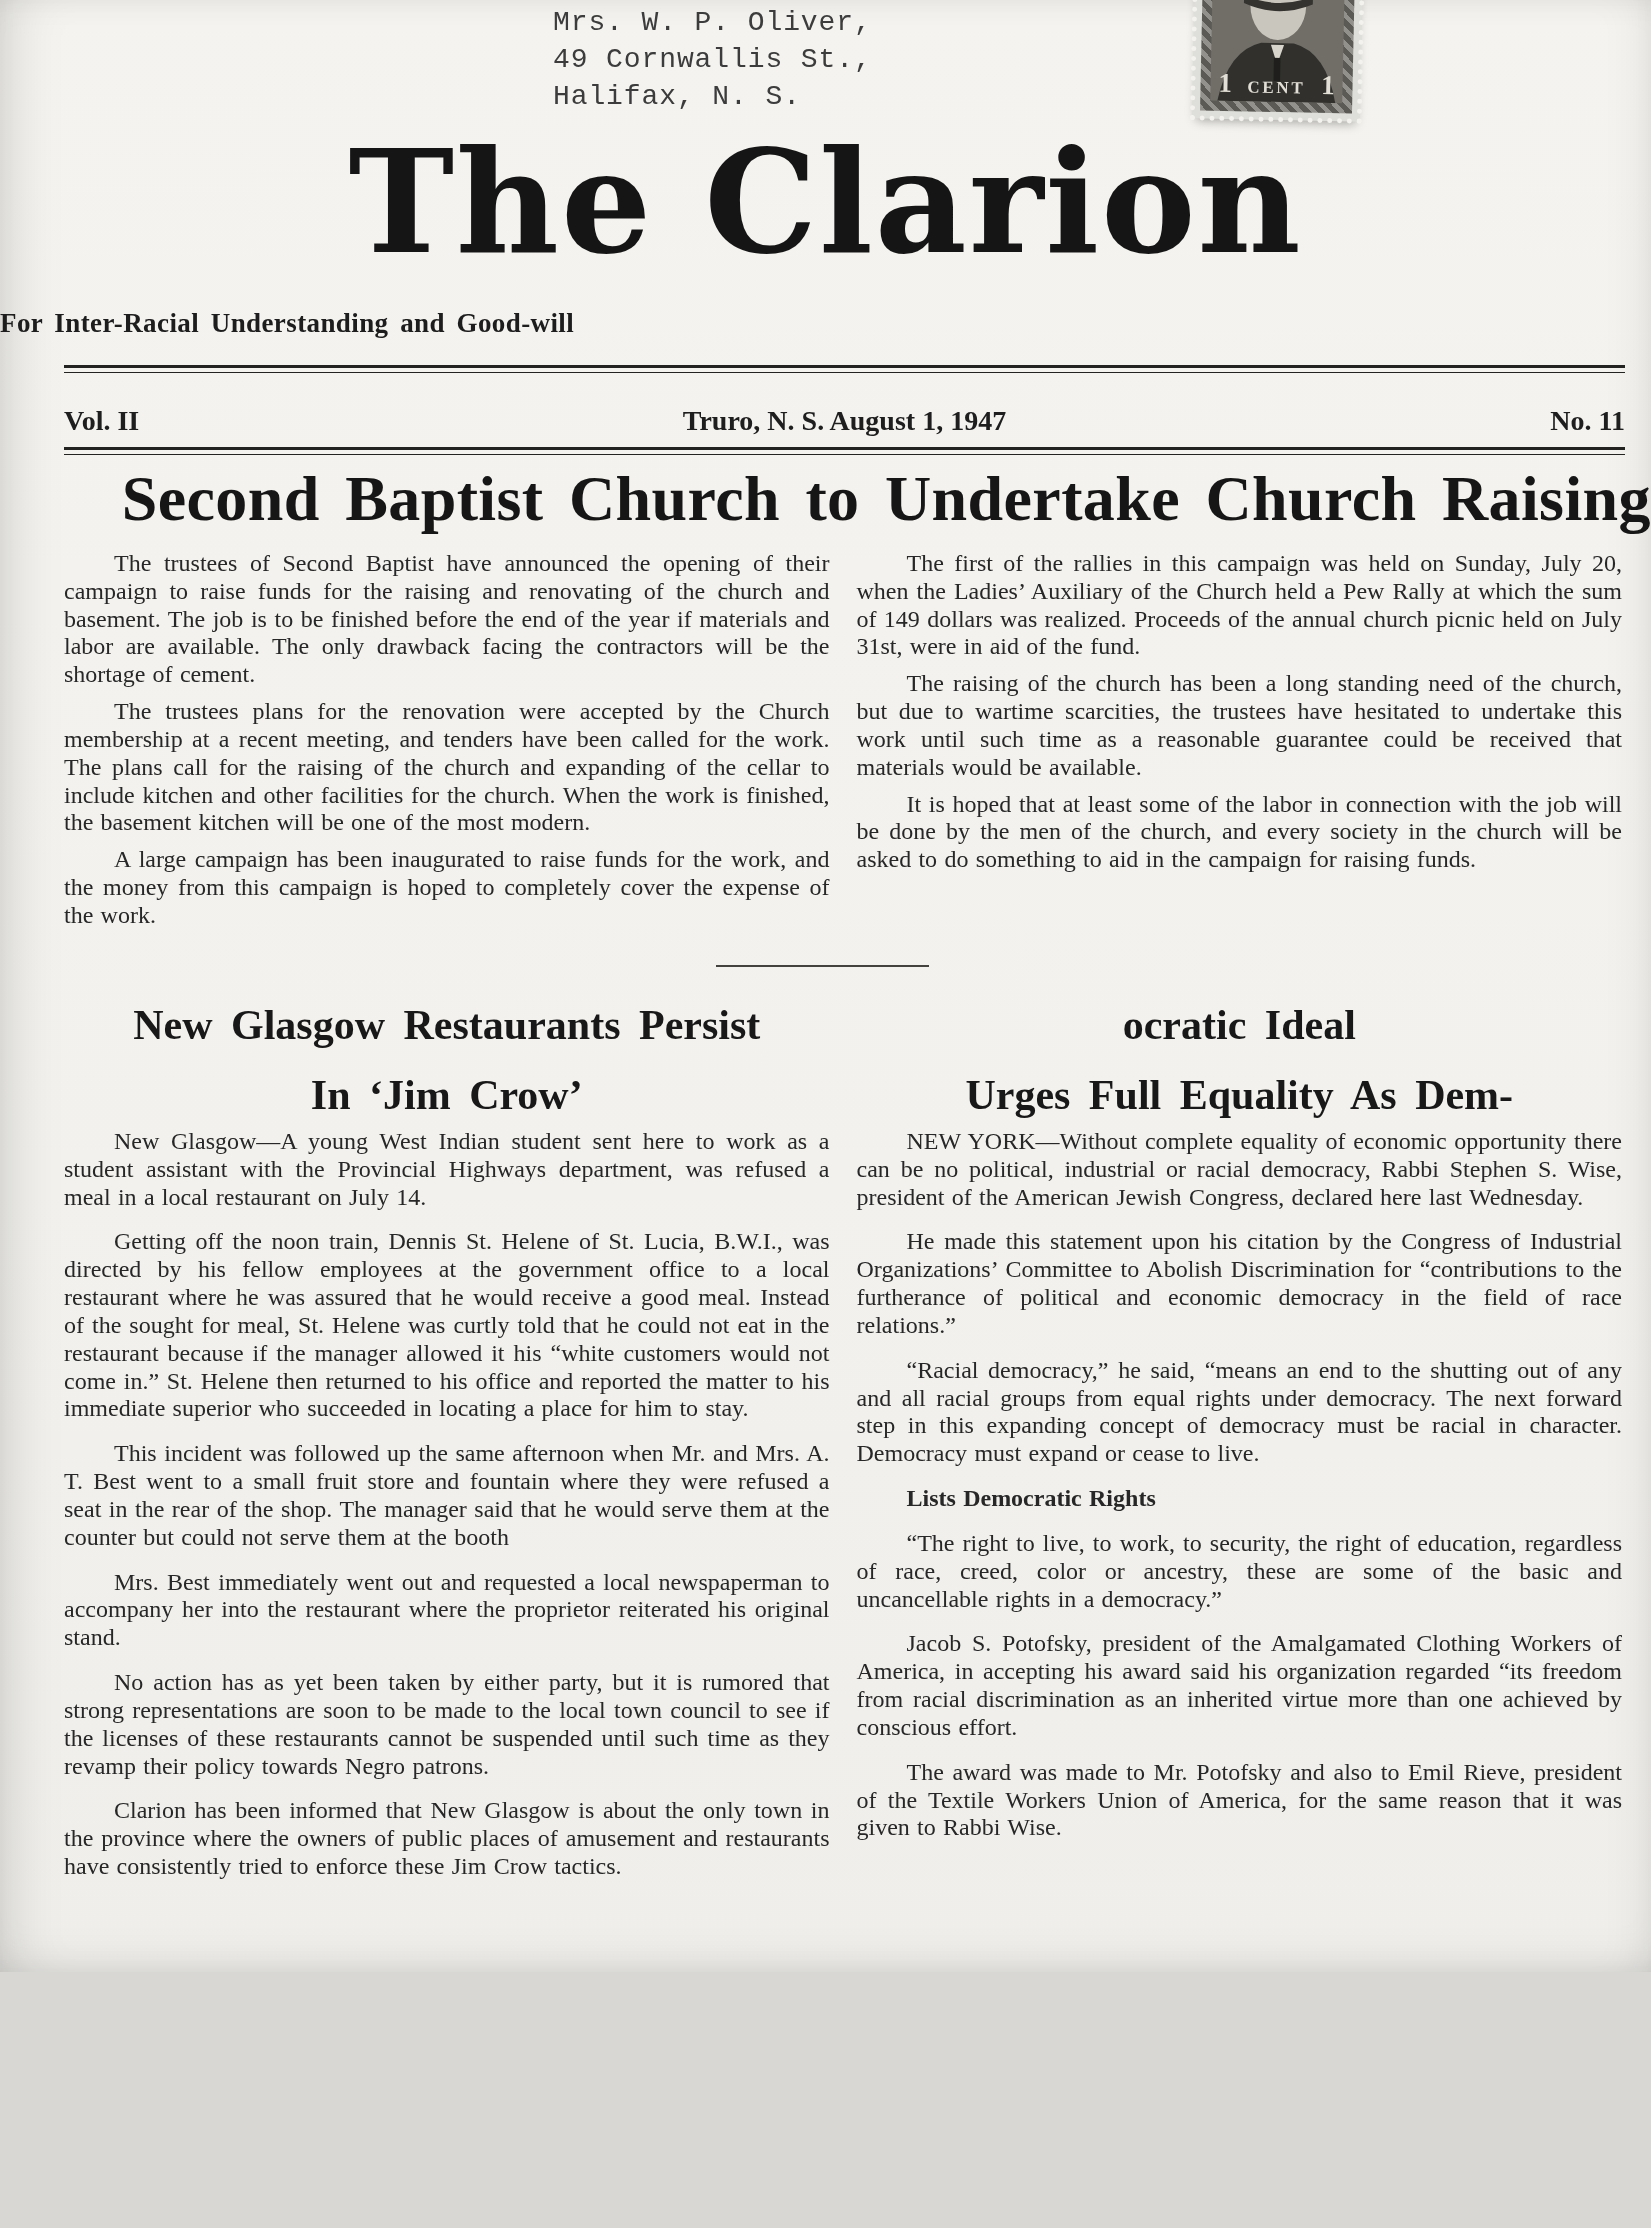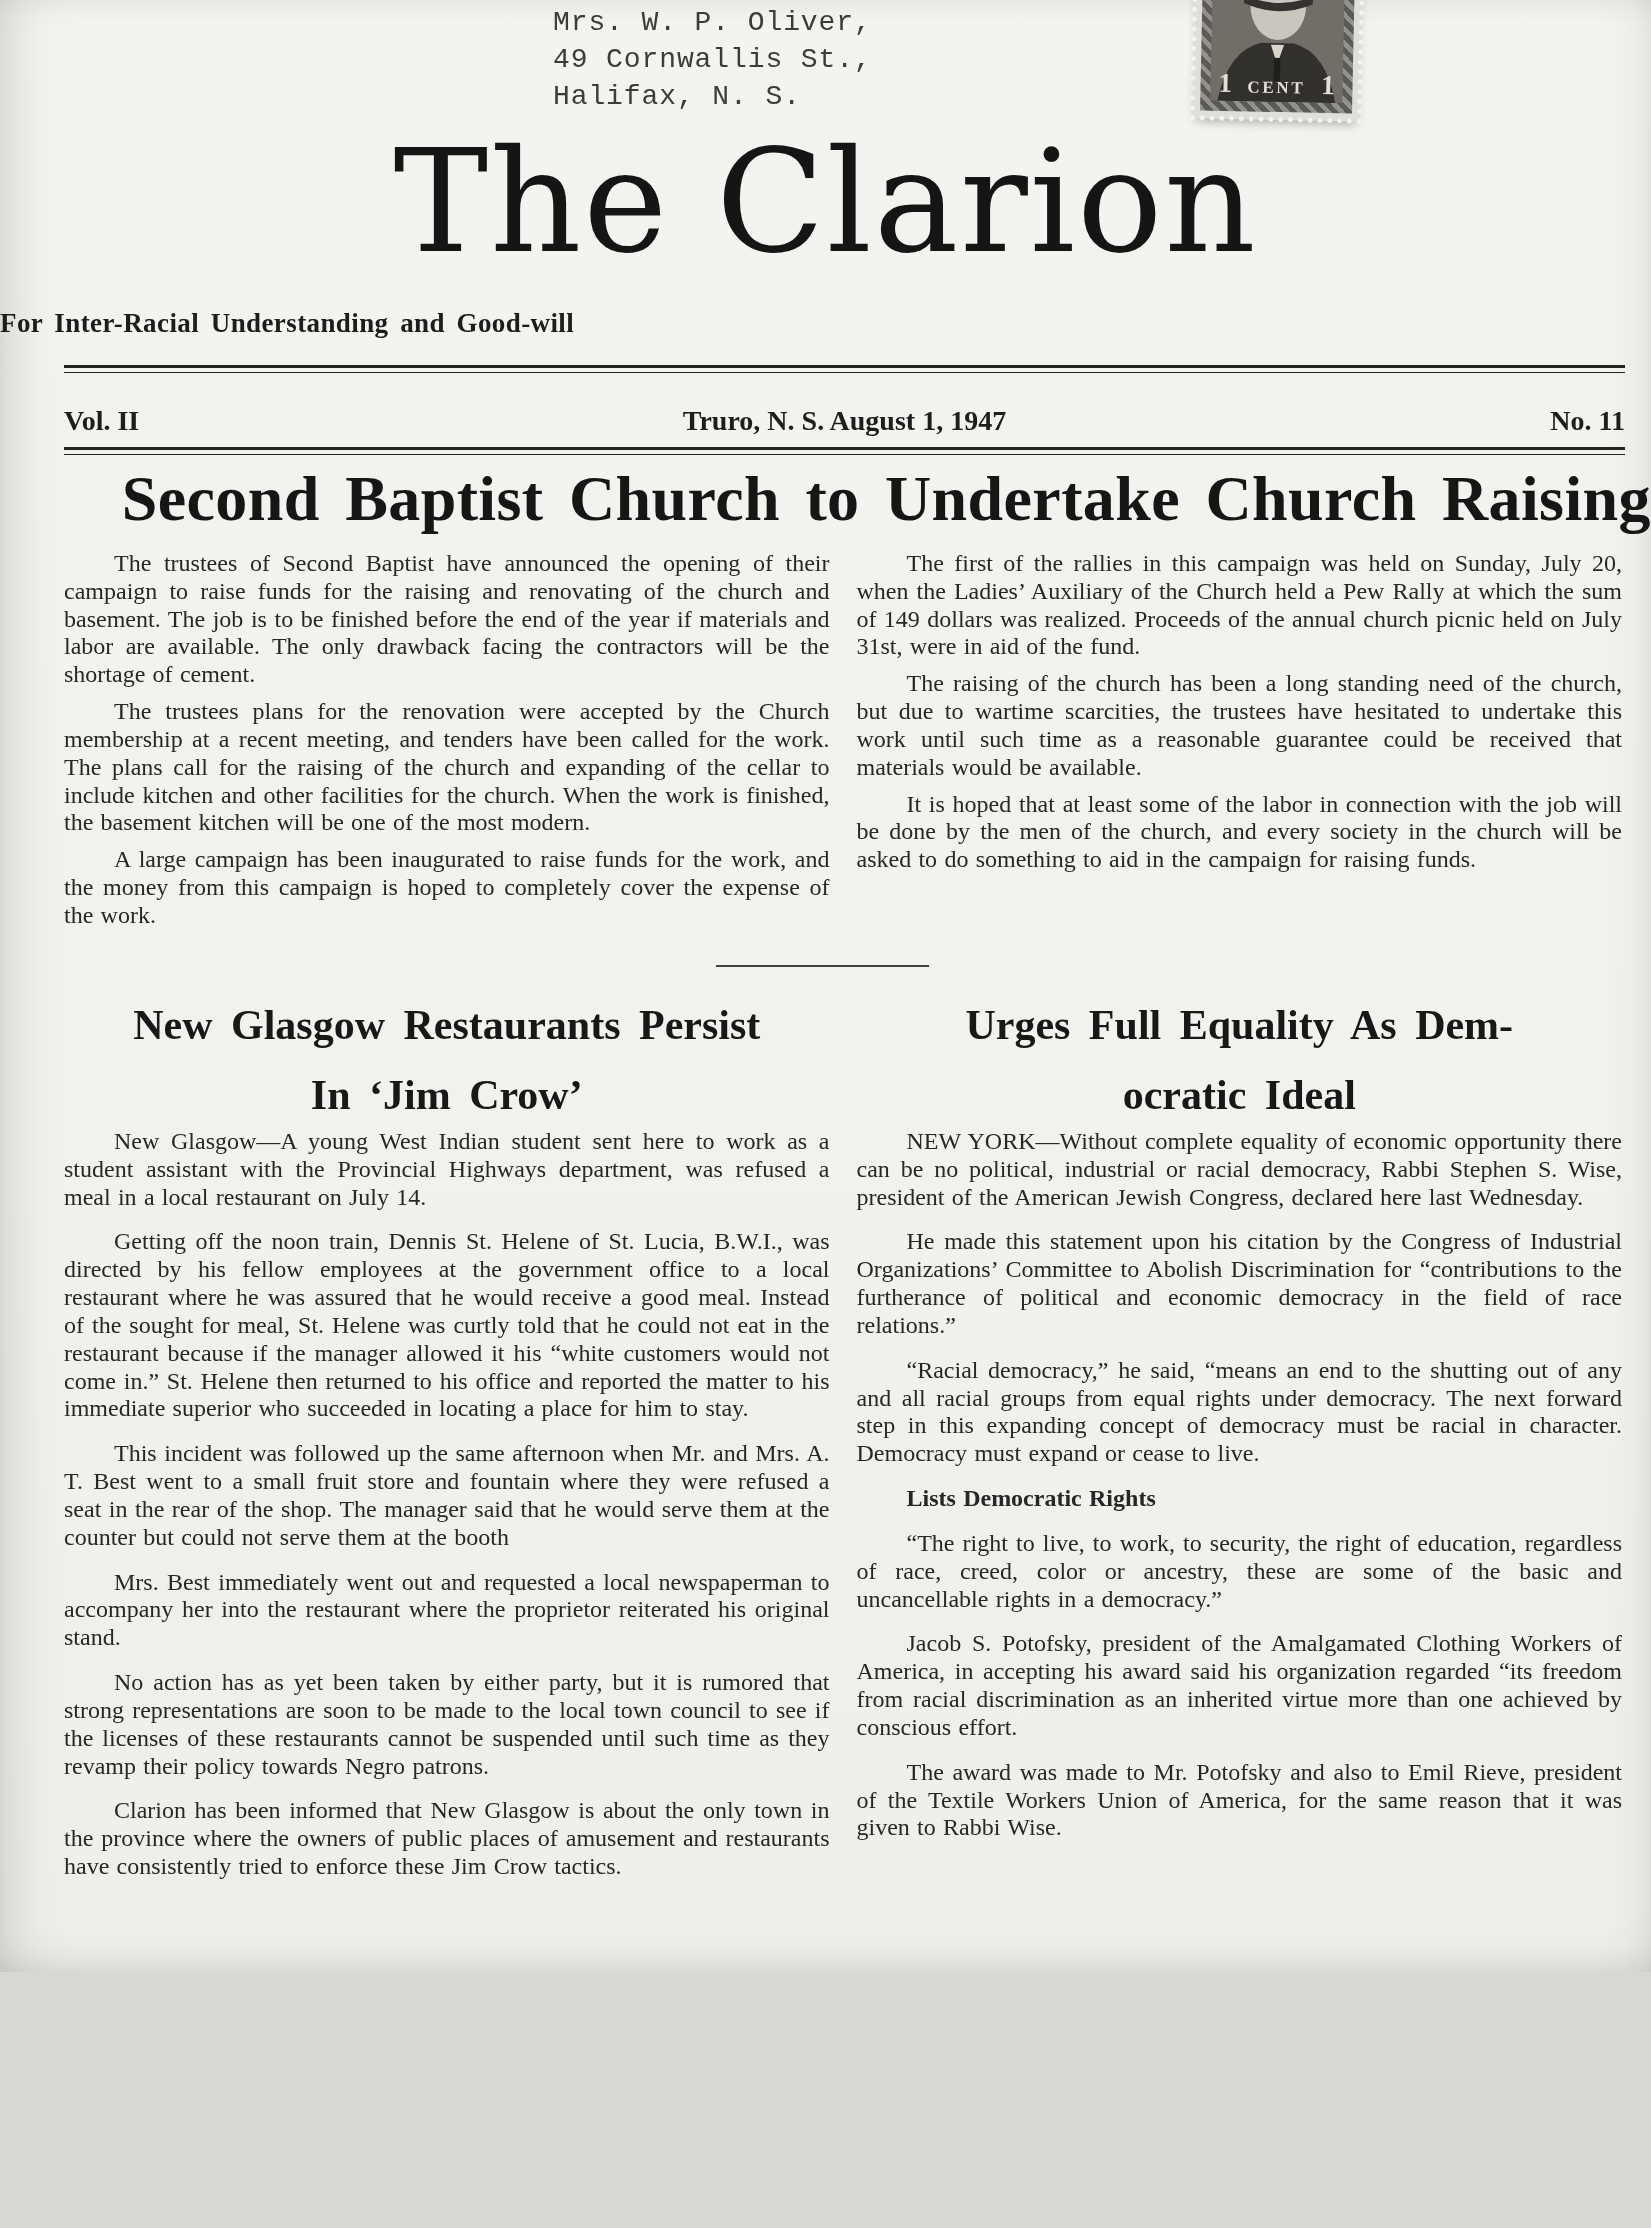--- a/index.html
+++ b/index.html
@@ -53,21 +53,21 @@
     color:#e2dfd6; font-weight:bold;
   }
   .stamp-value .num { font-size:27px; }
   .stamp-value .cent { font-size:17px; letter-spacing:2.7px; }
 
   
   .masthead {
     position:absolute; left:0; top:124px; width:100%;
     text-align:center;
     font-family:"DejaVu Serif", serif;
-    font-weight:normal;
+    font-weight:bold;
     font-size:142px; line-height:1.1;
     letter-spacing:1.8px;
     color:#151515;
   }
   .tagline {
     position:absolute; left:0; top:308px; width:100%;
     text-align:left;
     font-size:27px; font-weight:bold; letter-spacing:0.4px; word-spacing:4.5px;
     color:#1d1d1d;
   }
@@ -200,22 +200,22 @@
 
   <div class="row row-heads">
     <div class="col">
       <div class="headline2">
         <div>New Glasgow Restaurants Persist</div>
         <div>In ‘Jim Crow’</div>
       </div>
     </div>
     <div class="col">
       <div class="headline2">
+        <div>ocratic Ideal</div>
         <div>Urges Full Equality As Dem-</div>
-        <div>ocratic Ideal</div>
       </div>
     </div>
   </div>
 
   <div class="row row2">
     <div class="col body-text">
       <p>New Glasgow—A young West Indian student sent here to work as a student assistant with the Provincial Highways department, was refused a meal in a local restaurant on July 14.</p>
       <p>Getting off the noon train, Dennis St. Helene of St. Lucia, B.W.I., was directed by his fellow employees at the government office to a local restaurant where he was assured that he would receive a good meal.  Instead of the sought for meal, St. Helene was curtly told that he could not eat in the restaurant because if the manager allowed it his “white customers would not come in.” St. Helene then returned to his office and reported the matter to his immediate superior who succeeded in locating a place for him to stay.</p>
       <p>This incident was followed up the same afternoon when Mr. and Mrs. A. T. Best went to a small fruit store and fountain where they were refused a seat in the rear of the shop.  The manager said that he would serve them at the counter but could not serve them at the booth</p>
       <p>Mrs. Best immediately went out and requested a local newspaperman to accompany her into the restaurant where the proprietor reiterated his original stand.</p>

